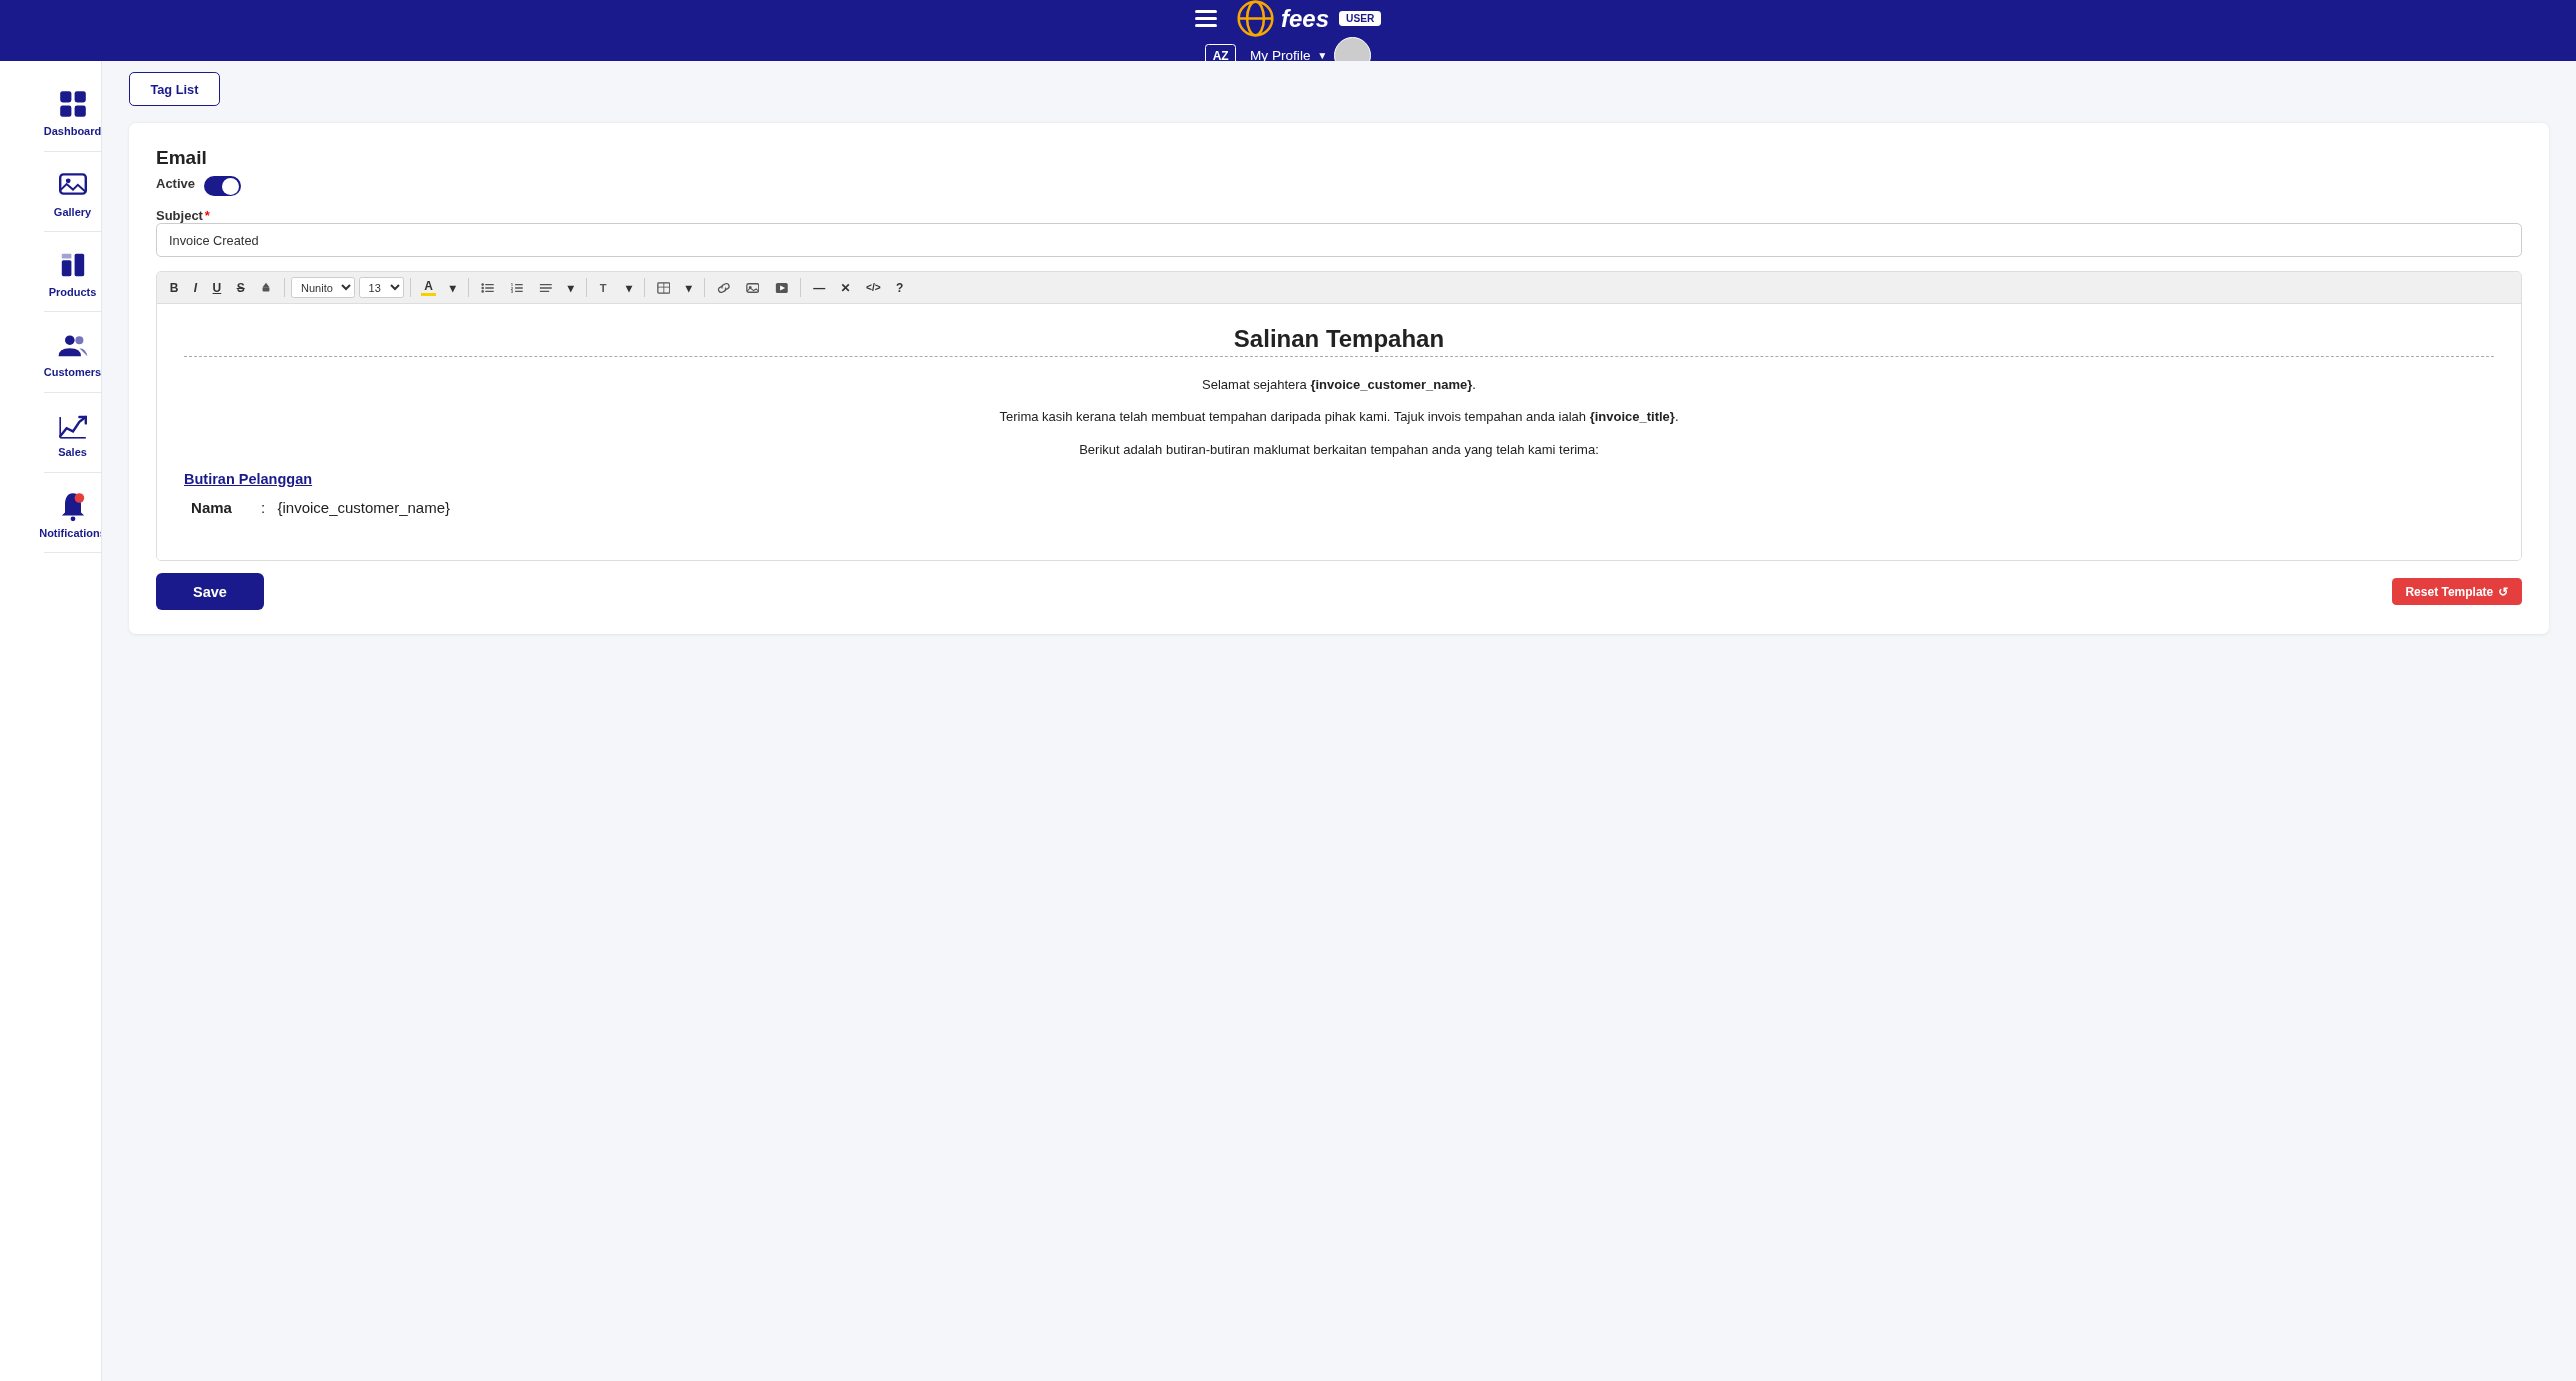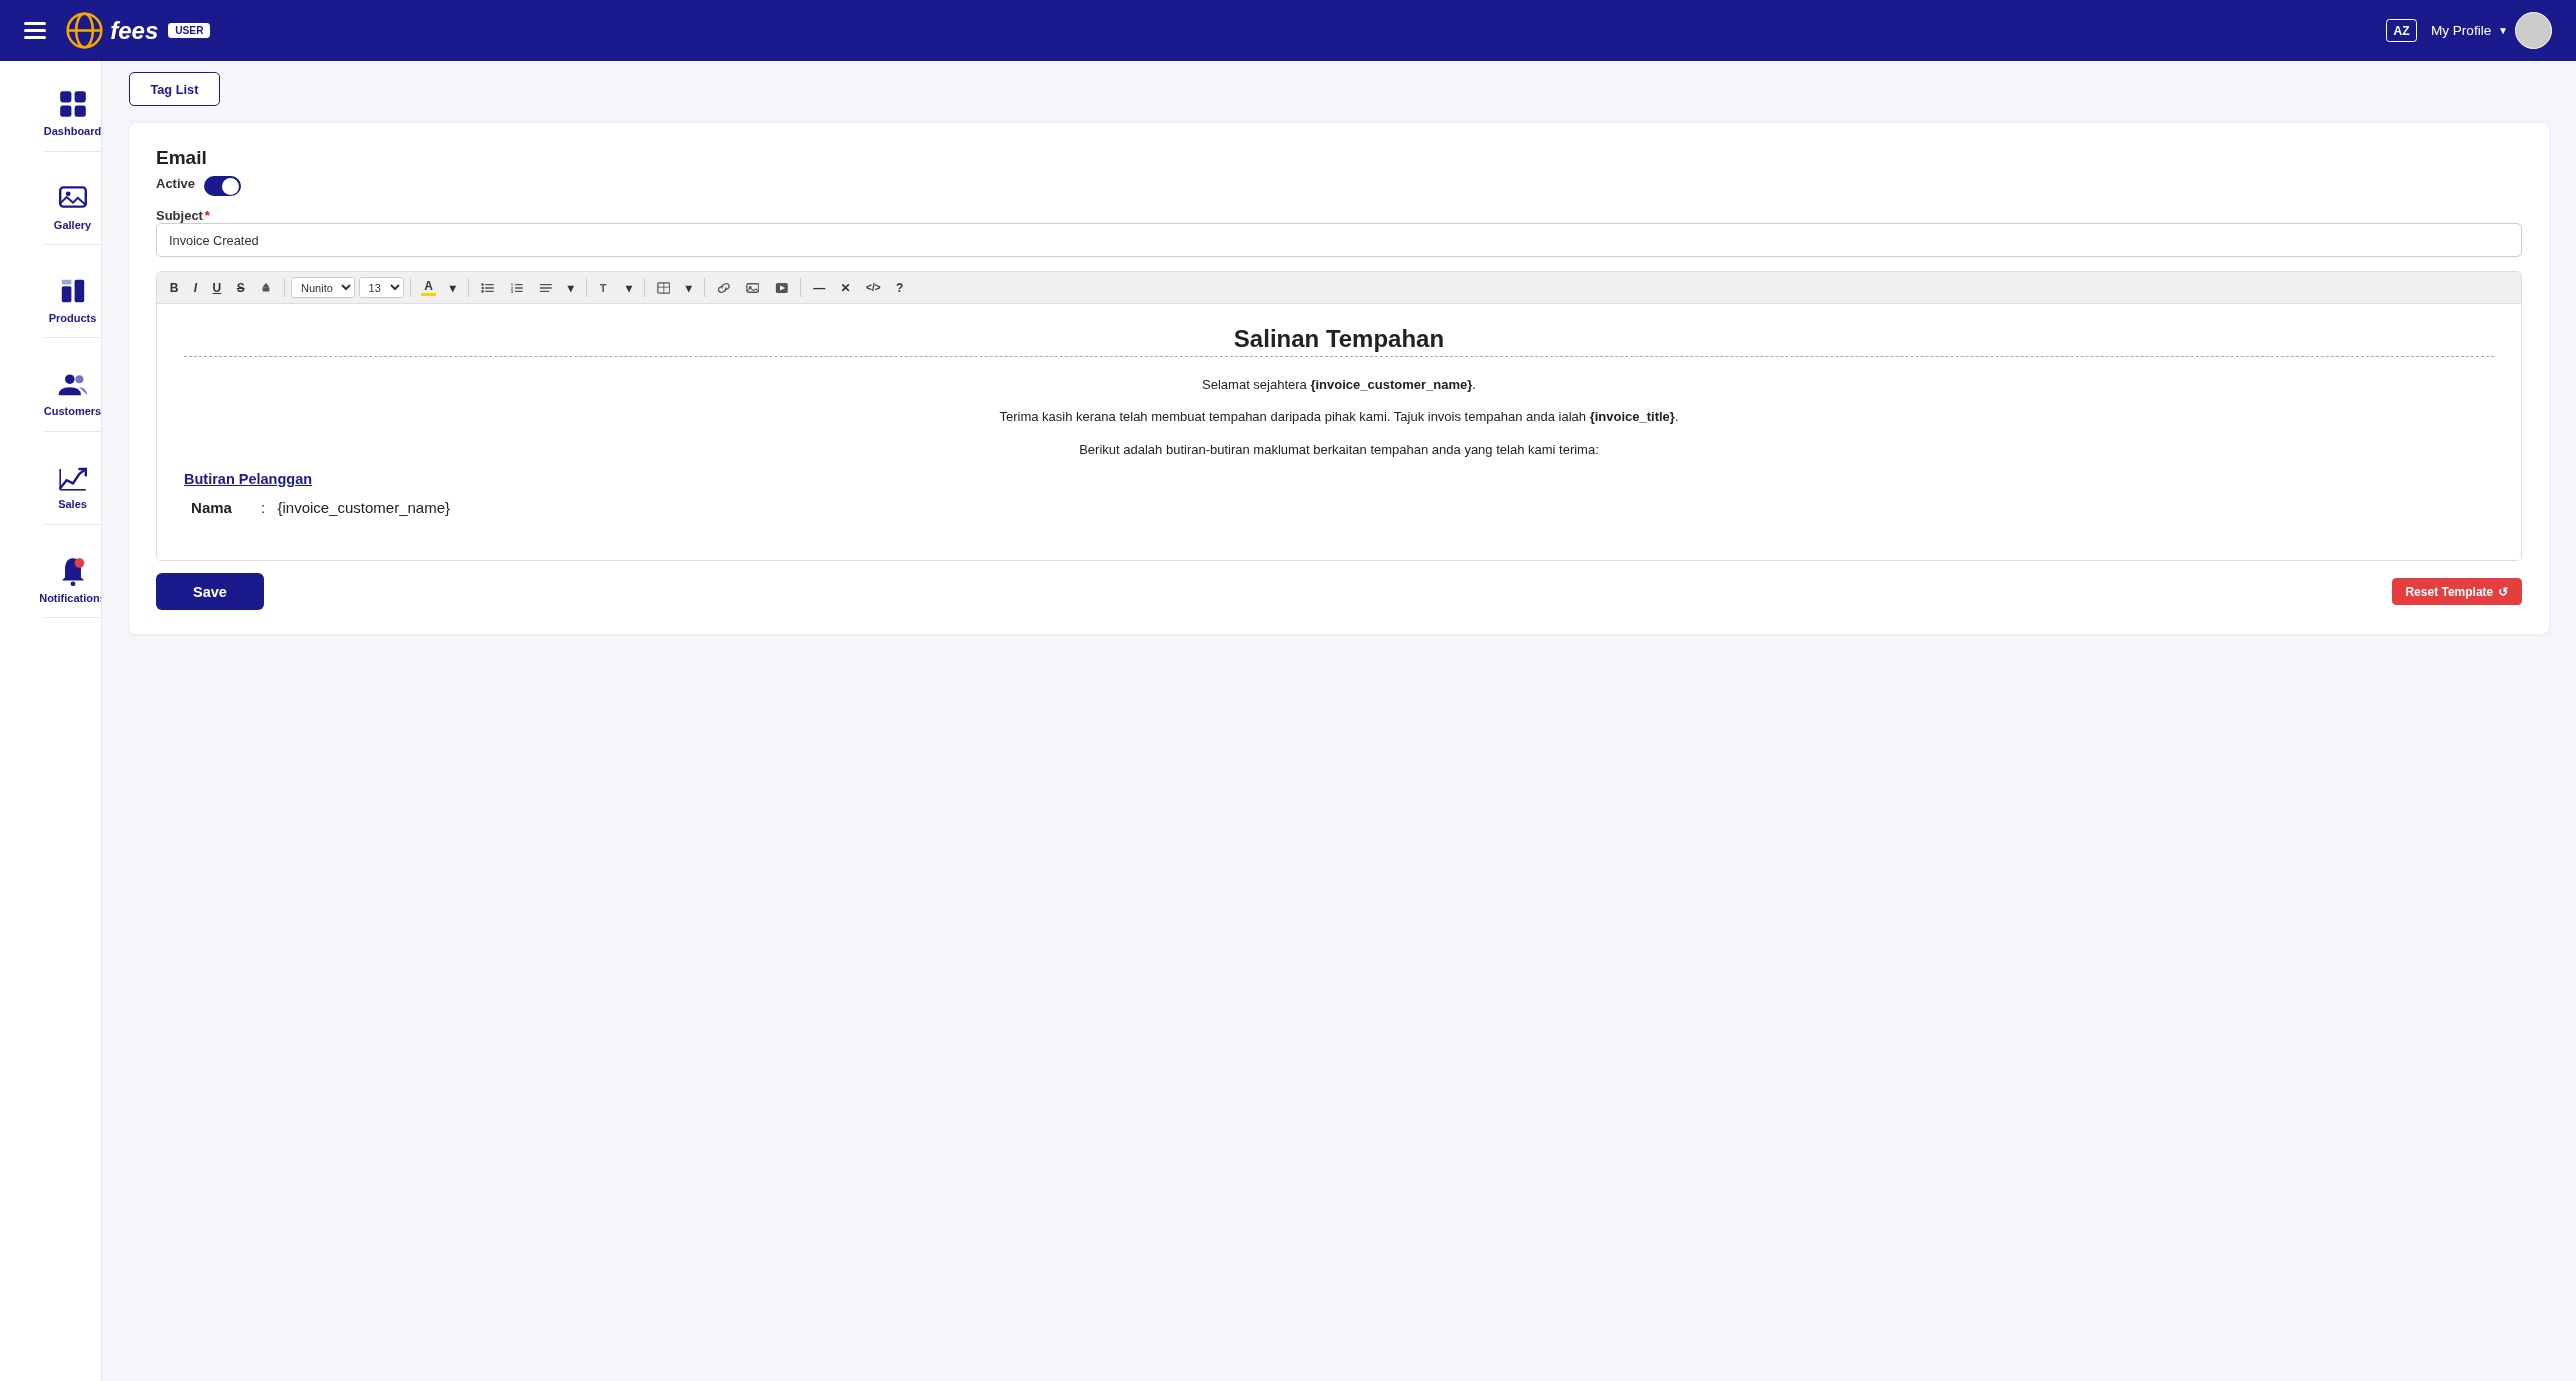--- a/index.html
+++ b/index.html
@@ -7,20 +7,21 @@
 
     
     .topnav {
       background: #1a1a8c;
       height: 61px;
       display: flex;
       align-items: center;
       padding: 0 24px;
       justify-content: space-between;
       flex-shrink: 0;
+      flex-direction: column;
     }
     .topnav-left { display: flex; align-items: center; gap: 20.4px; }
     .hamburger { display: flex; flex-direction: column; gap: 4.3px; cursor: pointer; }
     .hamburger span { width: 22px; height: 2.6px; background: white; border-radius: 1.7px; display: block; }
     .logo-area { display: flex; align-items: center; gap: 6.8px; }
     .logo-icon { width: 37px; height: 37px; }
     .logo-text { color: white; font-size: 24px; font-weight: 700; font-style: italic; }
     .user-badge { background: white; color: #1a1a8c; font-size: 10.2px; font-weight: 700; padding: 1.7px 6.8px; border-radius: 3.4px; margin-left: 3.4px; }
     .topnav-right { display: flex; align-items: center; gap: 13.6px; }
     .az-icon { border: 1.7px solid white; color: white; font-size: 12px; font-weight: 700; padding: 3.4px 6.8px; border-radius: 3.4px; cursor: pointer; }
@@ -31,21 +32,21 @@
     .main-layout { display: flex; flex: 1; overflow: hidden; }
 
     
     .sidebar {
       width: 102px;
       background: white;
       display: flex;
       flex-direction: column;
       align-items: center;
       padding-top: 13.6px;
-      gap: 16px;
+      gap: 3px;
       border-right: 0.9px solid #e5e7eb;
       flex-shrink: 0;
       overflow-y: auto;
       padding-left: 44px;
     }
     .sidebar-item {
       display: flex;
       flex-direction: column;
       align-items: center;
       padding: 13.6px 6.8px;

